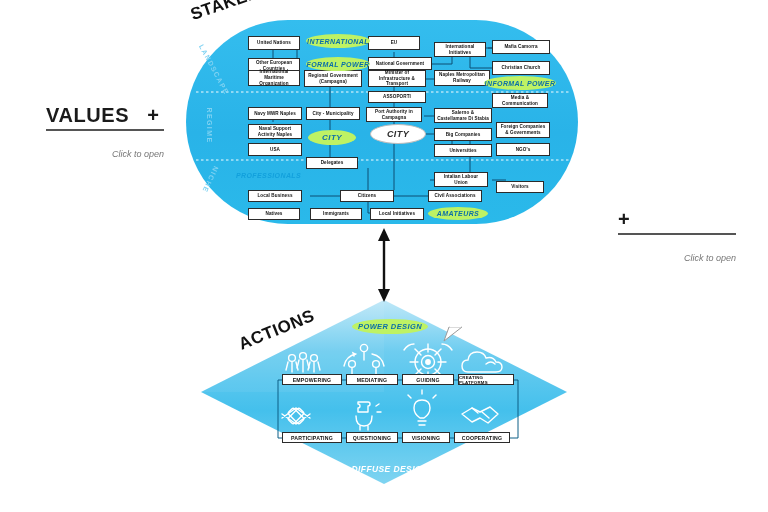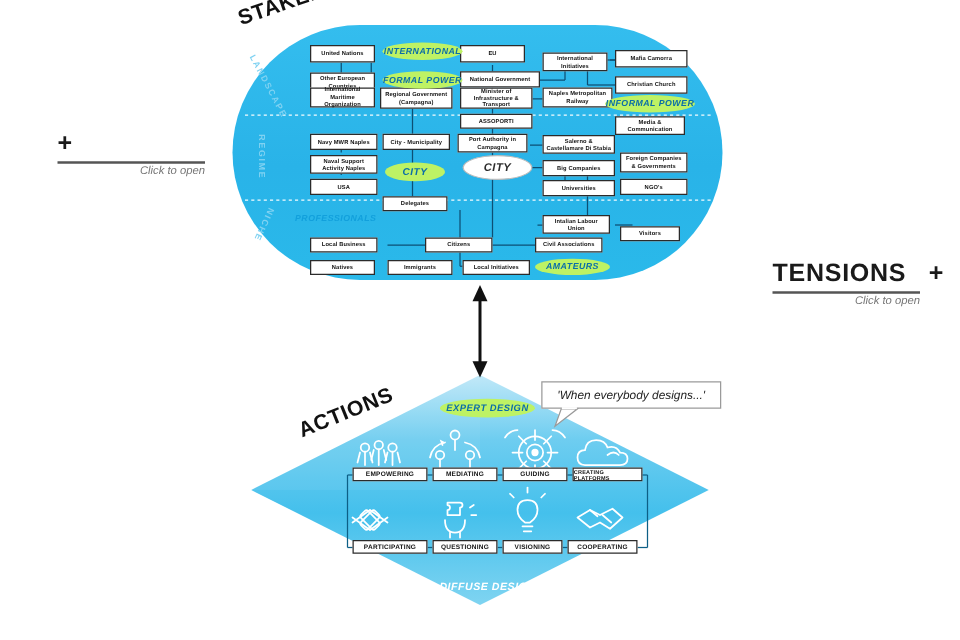--- a/index.html
+++ b/index.html
@@ -6,21 +6,21 @@
   body{width:768px;height:512px;position:relative;overflow:hidden;
        font-family:"Liberation Sans",sans-serif;color:#222;}
   .canvas{position:absolute;left:0;top:0;width:768px;height:512px;}
   svg.layer{position:absolute;left:0;top:0;width:768px;height:512px;overflow:visible;}
 
   
   .sidepanel{position:absolute;}
   .sp-title{font-size:20px;font-weight:bold;letter-spacing:.6px;color:#1a1a1a;
             border-bottom:2px solid #555;padding-bottom:2px;display:flex;align-items:center;gap:18px;}
   .sp-plus{font-size:20px;font-weight:bold;}
-  .sp-sub{font-size:9px;font-style:italic;color:#777;text-align:right;margin-top:0;}
+  .sp-sub{font-size:9px;font-style:italic;color:#777;text-align:right;margin-top:18px;}
 
   
   .sec-title{position:absolute;font-size:17px;font-weight:bold;letter-spacing:.5px;color:#111;}
 
   
   .node{position:absolute;background:#ffffff;border:1px solid #2b2b2b;
         display:flex;align-items:center;justify-content:center;text-align:center;
         font-size:4.6px;font-weight:bold;line-height:1.25;color:#111;
         padding:1px 2px;box-sizing:border-box;letter-spacing:.1px;}
 
@@ -184,45 +184,44 @@
   <div class="pill pill-dark" style="left:306px;top:57px;width:64px;height:14px;font-size:7px;">FORMAL POWER</div>
   <div class="pill pill-dark" style="left:484px;top:76px;width:72px;height:14px;font-size:7px;">INFORMAL POWER</div>
   <div class="pill pill-dark" style="left:308px;top:130px;width:48px;height:15px;font-size:8px;">CITY</div>
   <div class="pill pill-white" style="left:370px;top:124px;width:54px;height:18px;font-size:9px;">CITY</div>
   <div class="pill pill-dark" style="left:428px;top:207px;width:60px;height:13px;font-size:7px;">AMATEURS</div>
 
   <div class="inline-lbl" style="left:236px;top:172px;font-size:7px;letter-spacing:.4px;">PROFESSIONALS</div>
 
   <div class="sidepanel" style="left:46px;top:104px;width:118px;">
     <div class="sp-title">
+      <span>VALUES</span>
       <span class="sp-plus">+</span>
     </div>
     <div class="sp-sub">Click to open</div>
   </div>
 
   <div class="sidepanel" style="left:618px;top:208px;width:118px;">
     <div class="sp-title">
-      <span>TENSIONS</span>
       <span class="sp-plus">+</span>
     </div>
     <div class="sp-sub">Click to open</div>
   </div>
 
   <svg class="layer">
     <line x1="384" y1="236" x2="384" y2="294" stroke="#111" stroke-width="2.4"></line>
     <polygon points="384,228 378,241 390,241" fill="#111"></polygon>
     <polygon points="384,302 378,289 390,289" fill="#111"></polygon>
   </svg>
 
   <div class="sec-title" style="left:236px;top:336px;transform:rotate(-22deg);transform-origin:left top;">ACTIONS</div>
 
-  <div class="pill pill-dark" style="left:352px;top:319px;width:76px;height:15px;font-size:7.5px;">EXPERT DESIGN</div>
+  <div class="pill pill-dark" style="left:352px;top:319px;width:76px;height:15px;font-size:7.5px;">POWER DESIGN</div>
   <div class="pill pill-flat" style="left:348px;top:462px;width:84px;height:14px;font-size:8.5px;color:#ffffff;">DIFFUSE DESIGN</div>
 
-  <div class="bubble" style="left:433px;top:305px;width:144px;height:22px;">'When everybody designs...'</div>
   <svg class="layer">
     <polygon points="449,327 462,327 444,341" fill="#ffffff" stroke="#9a9a9a" stroke-width="1"></polygon>
     <line x1="449.5" y1="326.5" x2="461.5" y2="326.5" stroke="#ffffff" stroke-width="1.6"></line>
   </svg>
 
   <svg class="layer">
     <g stroke="#ffffff" stroke-width="1.4" fill="none" stroke-linecap="round">
 
       <g>
         <circle cx="292" cy="358" r="3.4"></circle>

